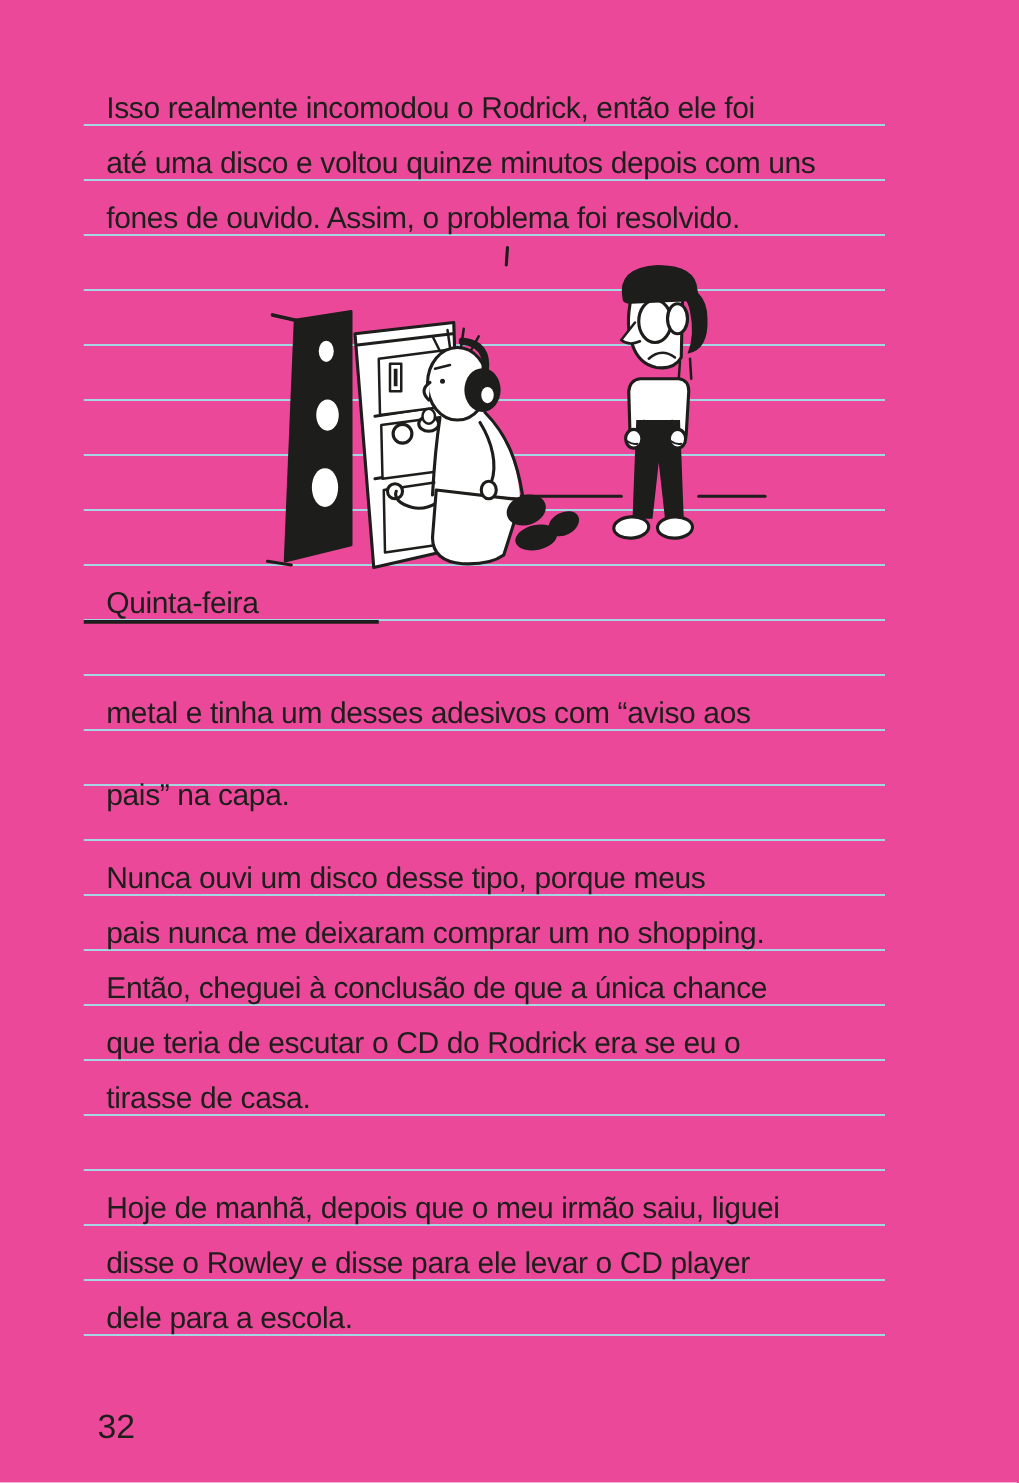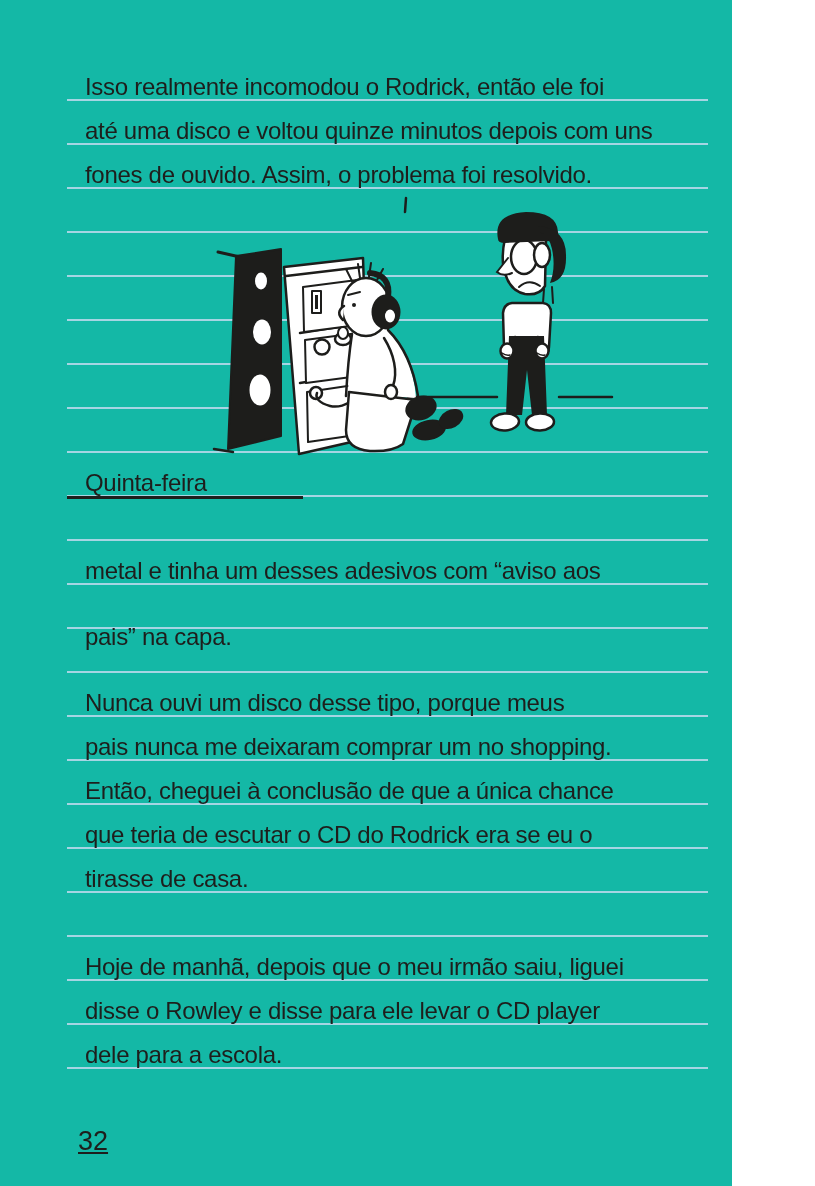--- a/index.html
+++ b/index.html
@@ -1,34 +1,34 @@
 <!DOCTYPE html>
 <html><head>
 <meta charset="utf-8">
 <style>
   html,body{margin:0;padding:0;background:#ffffff;}
   .page{
-    position:relative;width:732px;height:1186px;background:#14b8a6;overflow:hidden;
+    position:relative;width:815px;height:1186px;background:#ec4899;overflow:hidden;
     font-family:"Liberation Sans","DejaVu Sans",sans-serif;color:#1e1e1c;
   }
   .rules{
     position:absolute;left:67px;top:99px;width:641px;height:972px;
     background:repeating-linear-gradient(to bottom,#a6d5e3 0px,#a6d5e3 2px,transparent 2px,transparent 44px);
   }
   .hand{
     position:absolute;left:85px;font-size:24px;line-height:36px;letter-spacing:-0.3px;
     white-space:nowrap;color:#1e1e1c;
   }
   .t69{top:69px}.t113{top:113px}.t157{top:157px}
   .t465{top:465px}
   .t509{top:509px}.t553{top:553px}.t597{top:619px}
   .t685{top:685px}.t729{top:729px}.t773{top:773px}.t817{top:817px}.t861{top:861px}
   .t949{top:949px}.t993{top:993px}.t1037{top:1037px}
   .heading-underline{position:absolute;left:67px;top:496px;width:236px;height:3px;background:#1e1e1c;}
-  .pagenum{position:absolute;left:78px;top:1126px;font-size:27px;text-decoration:underline;}
+  .pagenum{position:absolute;left:78px;top:1126px;font-size:27px;}
   .illo{position:absolute;left:198px;top:192px;width:424px;height:272px;}
 </style>
 </head>
 <body>
 
 <div class="page">
 
   <div class="rules"></div>
 
   <div class="hand t69">Isso realmente incomodou o Rodrick, então ele foi</div>

